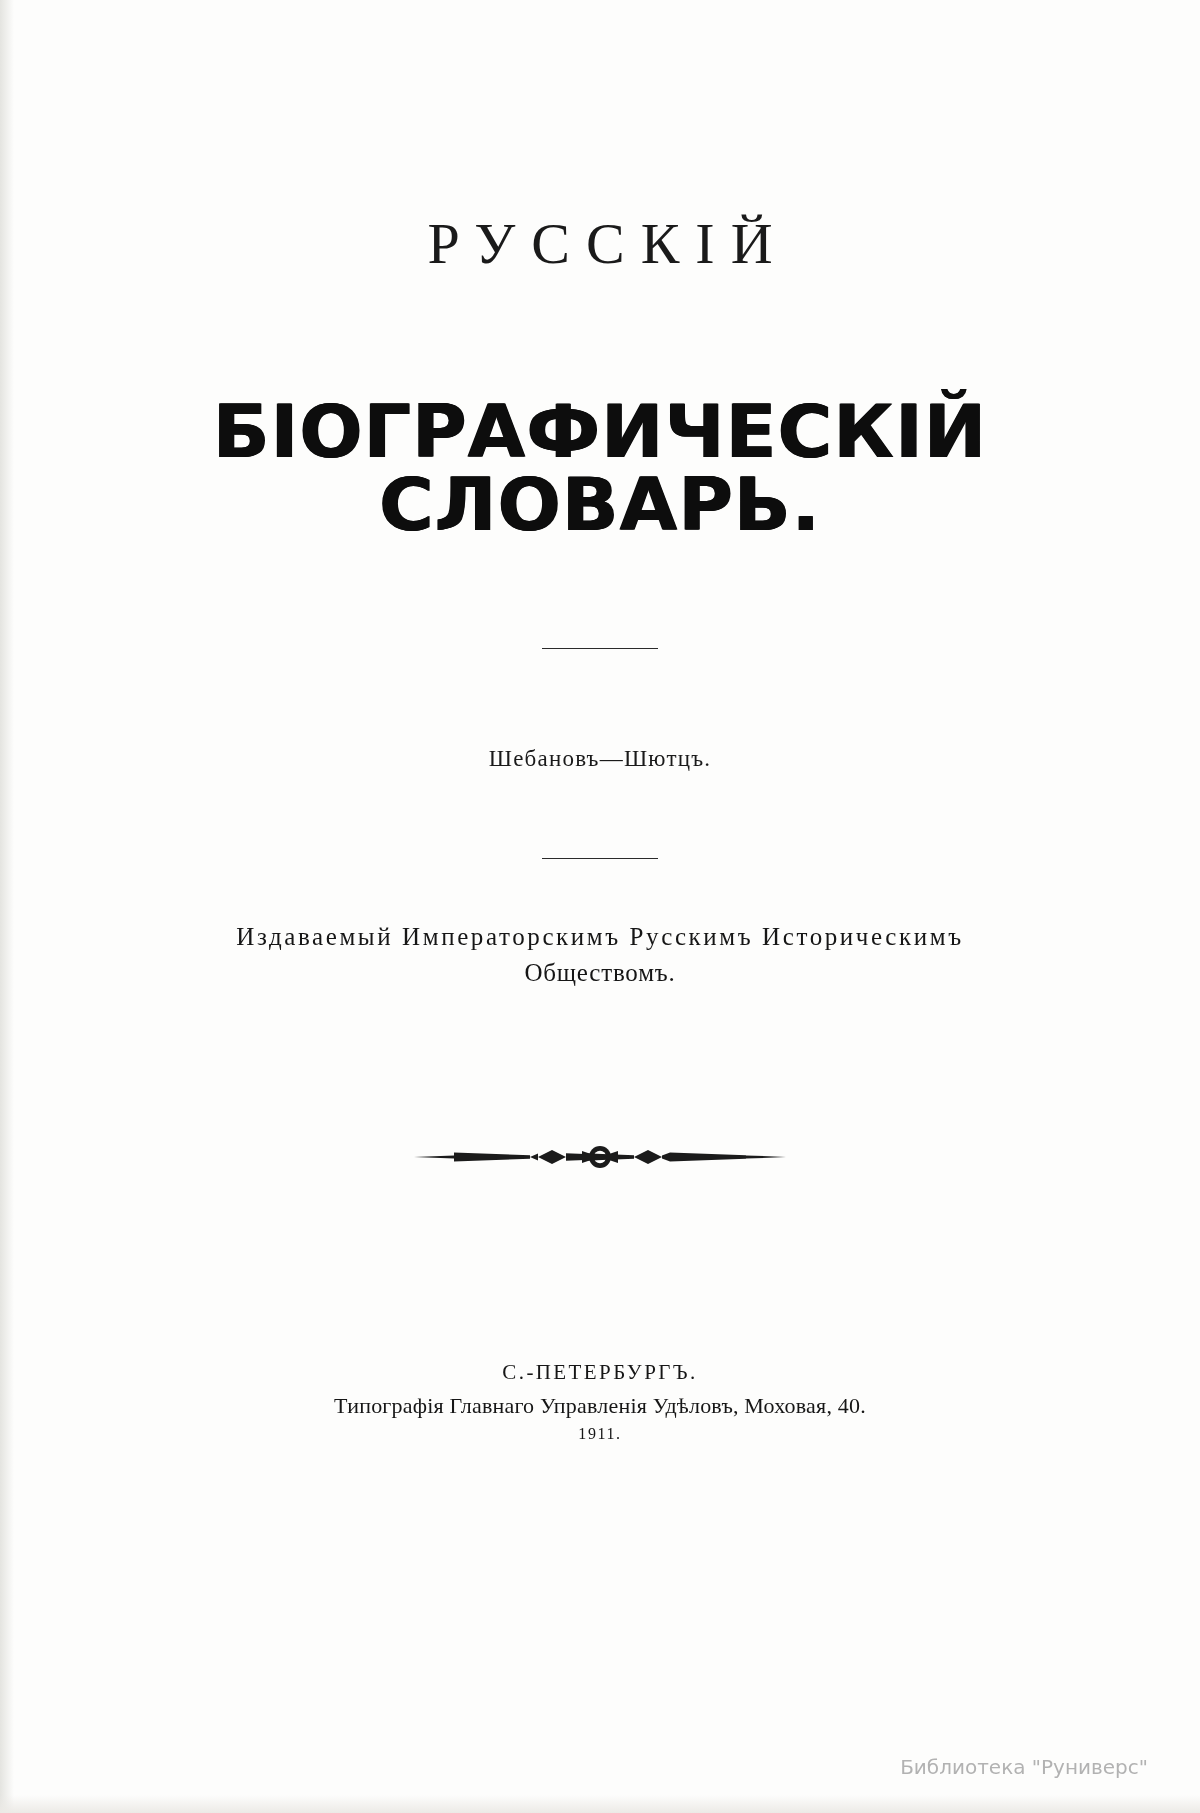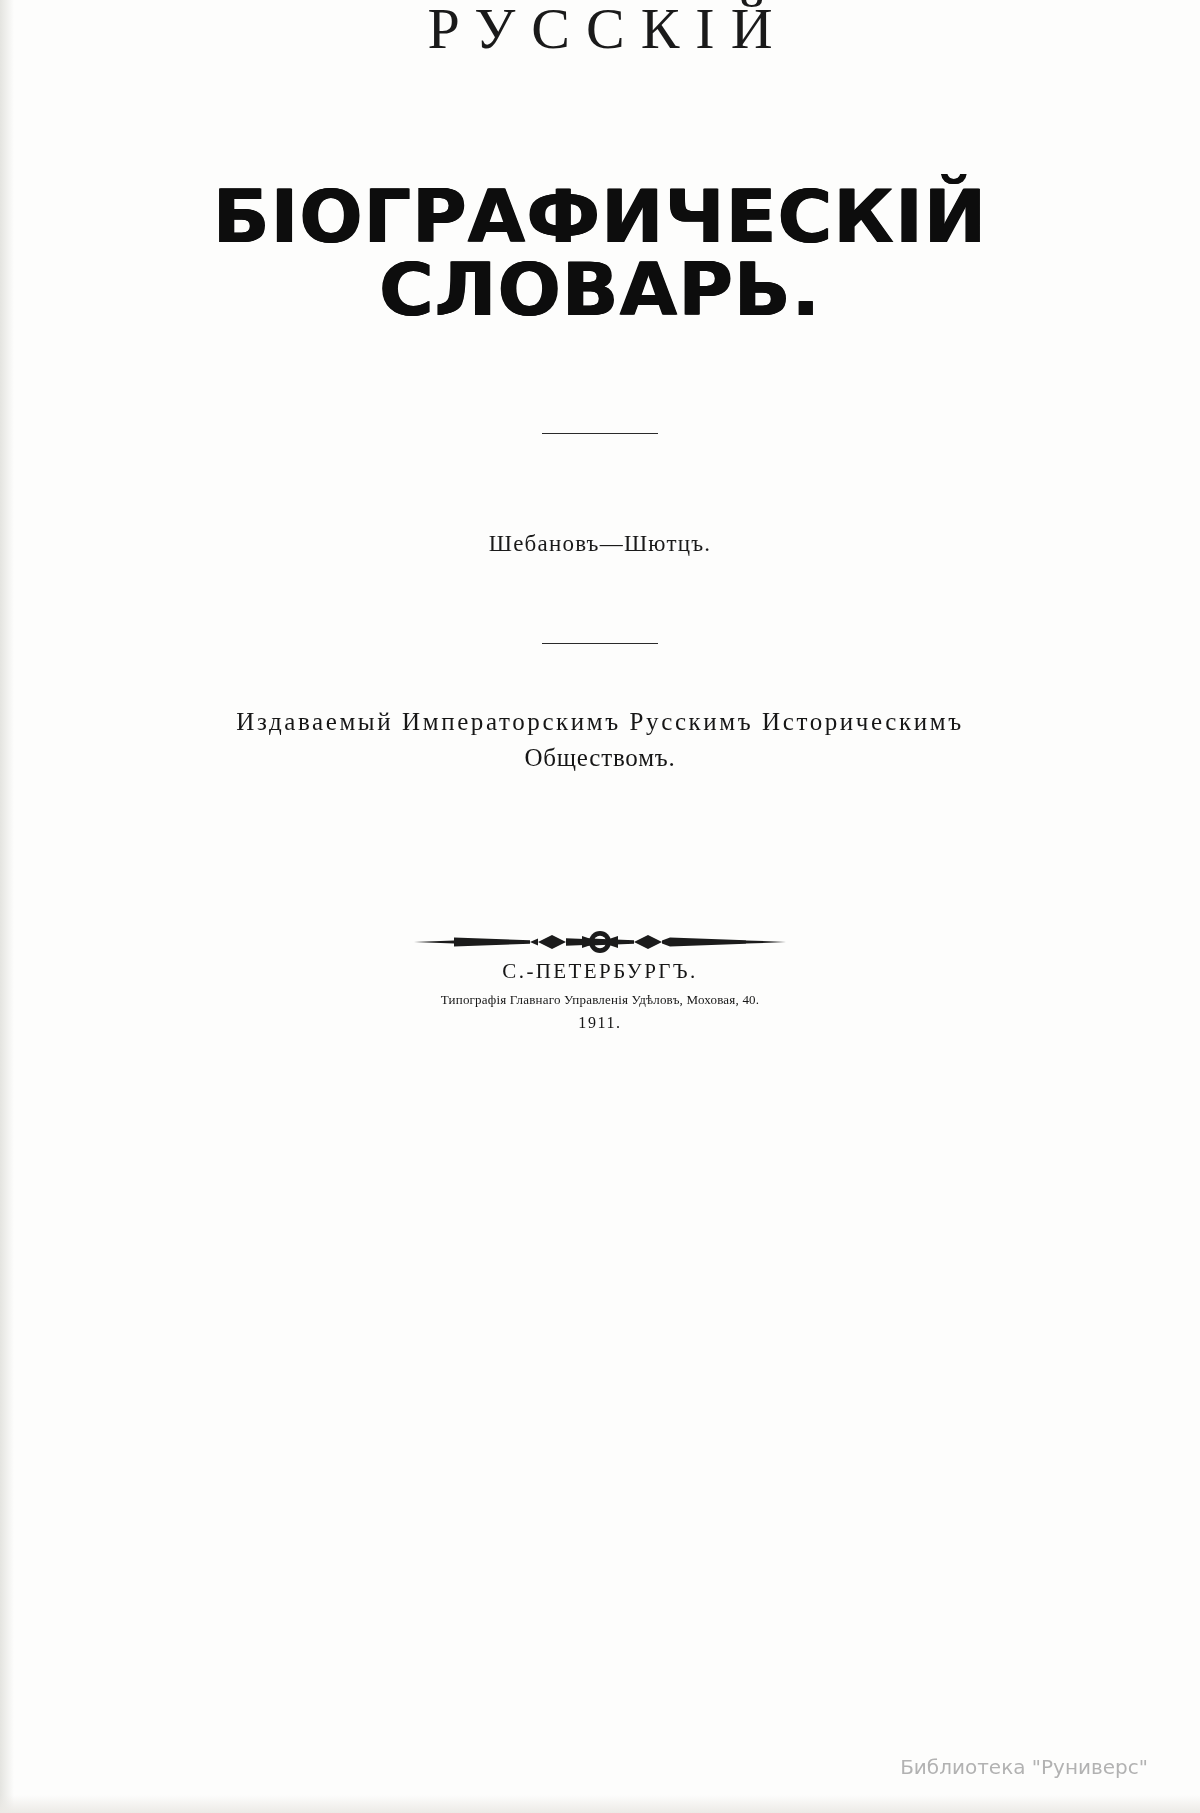--- a/index.html
+++ b/index.html
@@ -40,20 +40,21 @@
 
   .content {
     position: absolute;
     left: 0;
     right: 0;
     top: 0;
     text-align: center;
   }
 
   .title-line1 {
+    margin-top: 215px;
     font-family: "Liberation Serif", serif;
     font-size: 58px;
     letter-spacing: 16px;
     font-weight: 400;
     color: #1a1a1a;
     line-height: 1;
     padding-left: 16px;
   }
 
   .title-line2 {
@@ -101,29 +102,30 @@
 
   .ornament {
     margin-top: 148px;
     height: 34px;
     display: flex;
     align-items: center;
     justify-content: center;
   }
 
   .imprint {
+    margin-top: 186px;
     font-family: "Liberation Serif", serif;
     color: #161616;
   }
   .imprint .city {
     font-size: 21px;
     letter-spacing: 2.4px;
   }
   .imprint .press {
-    font-size: 13px;
+    font-size: 22px;
     margin-top: 8px;
     letter-spacing: 0.2px;
   }
   .imprint .year {
     font-size: 16px;
     margin-top: 6px;
     letter-spacing: 1.6px;
   }
 
   .watermark {

